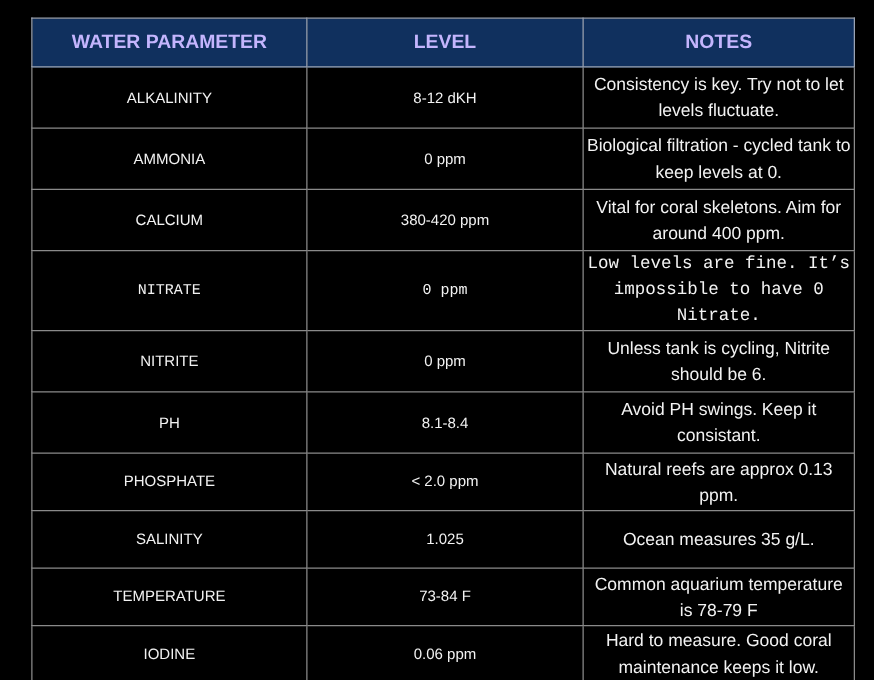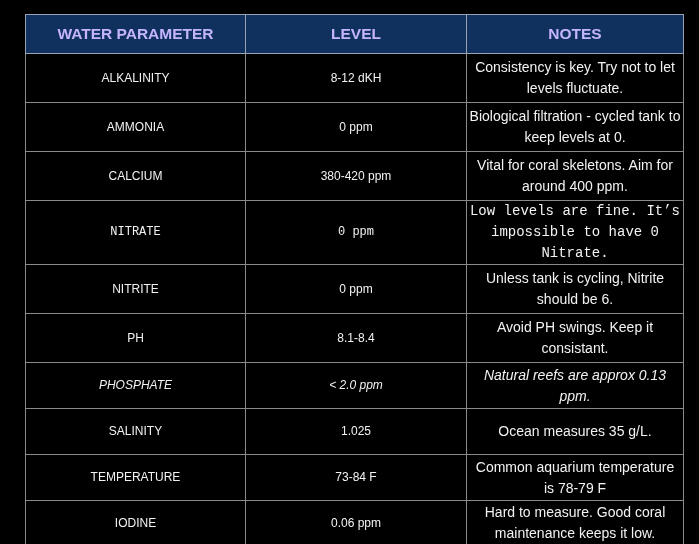--- a/index.html
+++ b/index.html
@@ -53,21 +53,21 @@
       <tr style="height: 49px;">
         <td>NITRITE</td>
         <td>0 ppm</td>
         <td class="notes">Unless tank is cycling, Nitrite should be 6.</td>
       </tr>
       <tr style="height: 49px; margin-top: 30px;">
         <td>PH</td>
         <td>8.1-8.4</td>
         <td class="notes">Avoid PH swings. Keep it consistant.</td>
       </tr>
-      <tr style="height: 46px; font-style: italic;">
+      <tr style="height: 46px;">
         <td>PHOSPHATE</td>
         <td>&lt; 2.0 ppm</td>
         <td class="notes">Natural reefs are approx 0.13 ppm.</td>
       </tr>
       <tr style="height: 46px;">
         <td>SALINITY</td>
         <td>1.025</td>
         <td class="notes">Ocean measures 35 g/L.</td>
       </tr>
       <tr style="height: 46px;">

